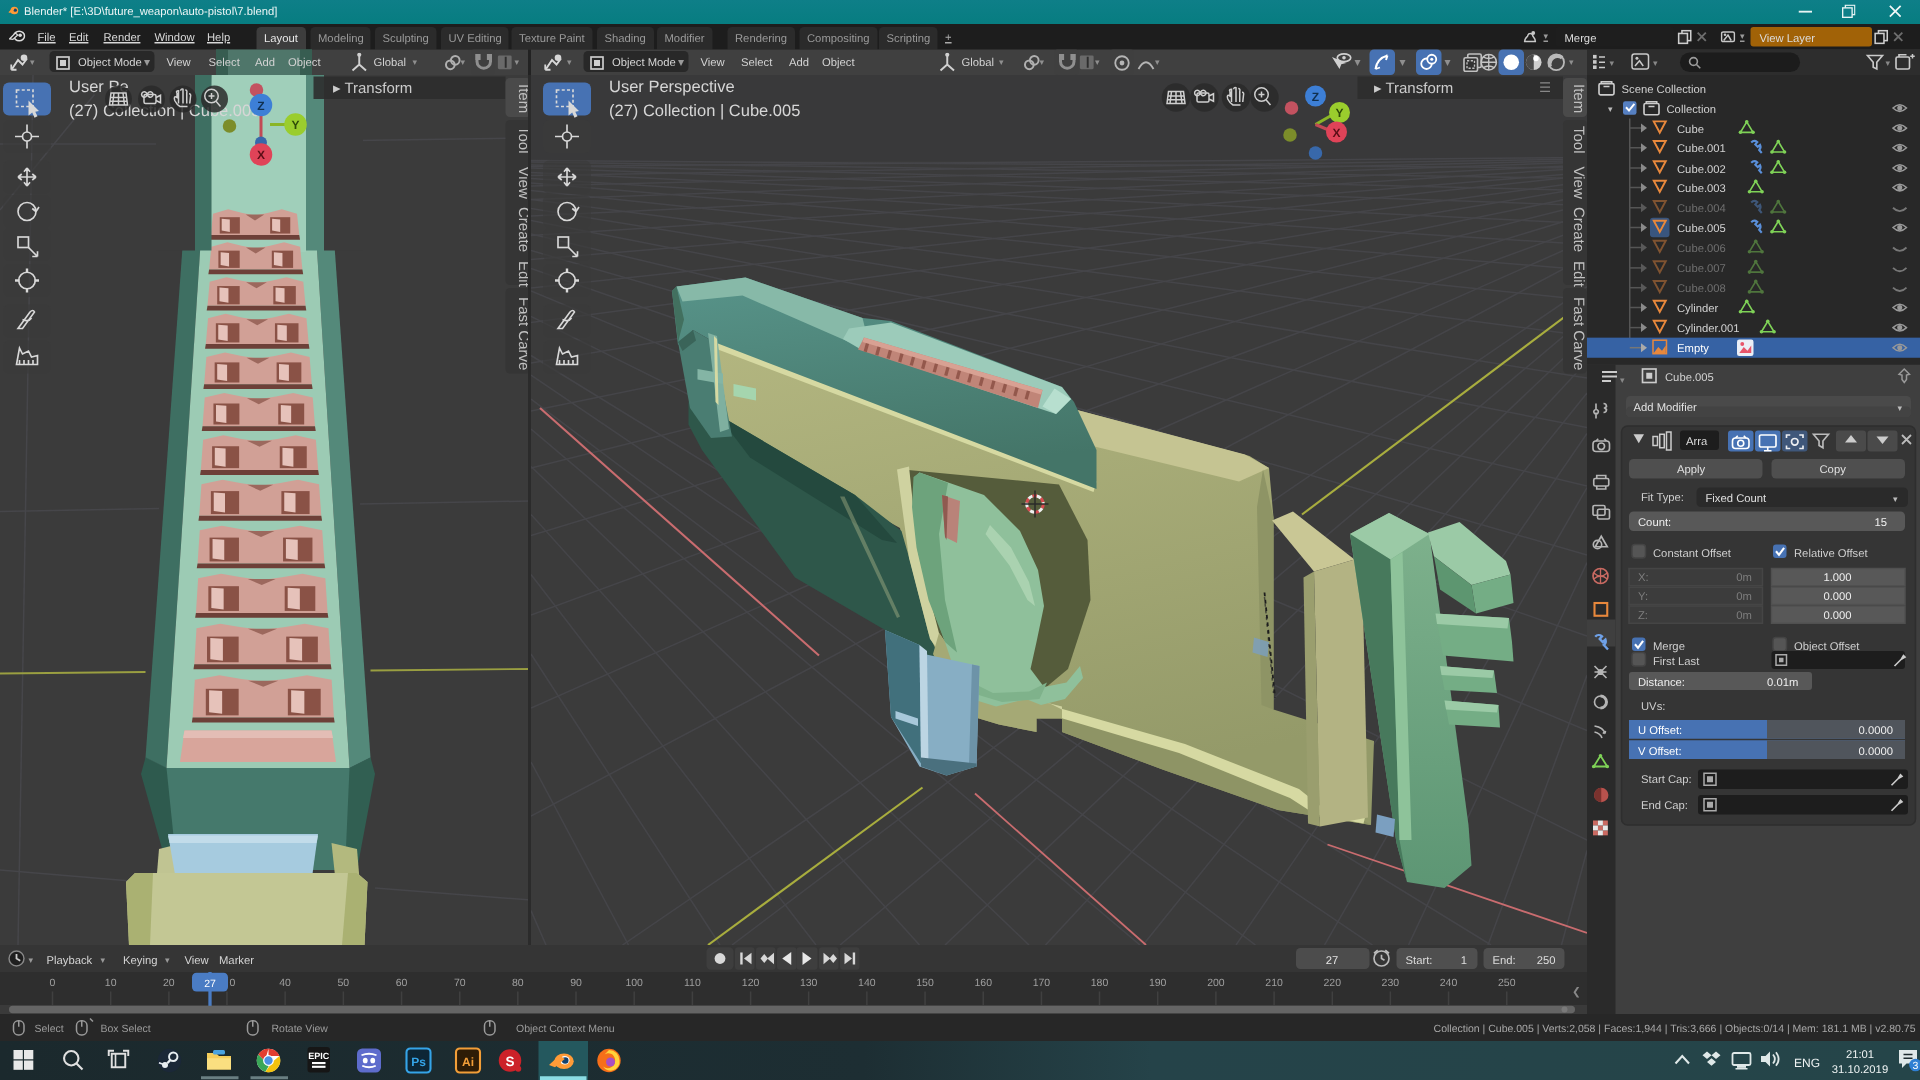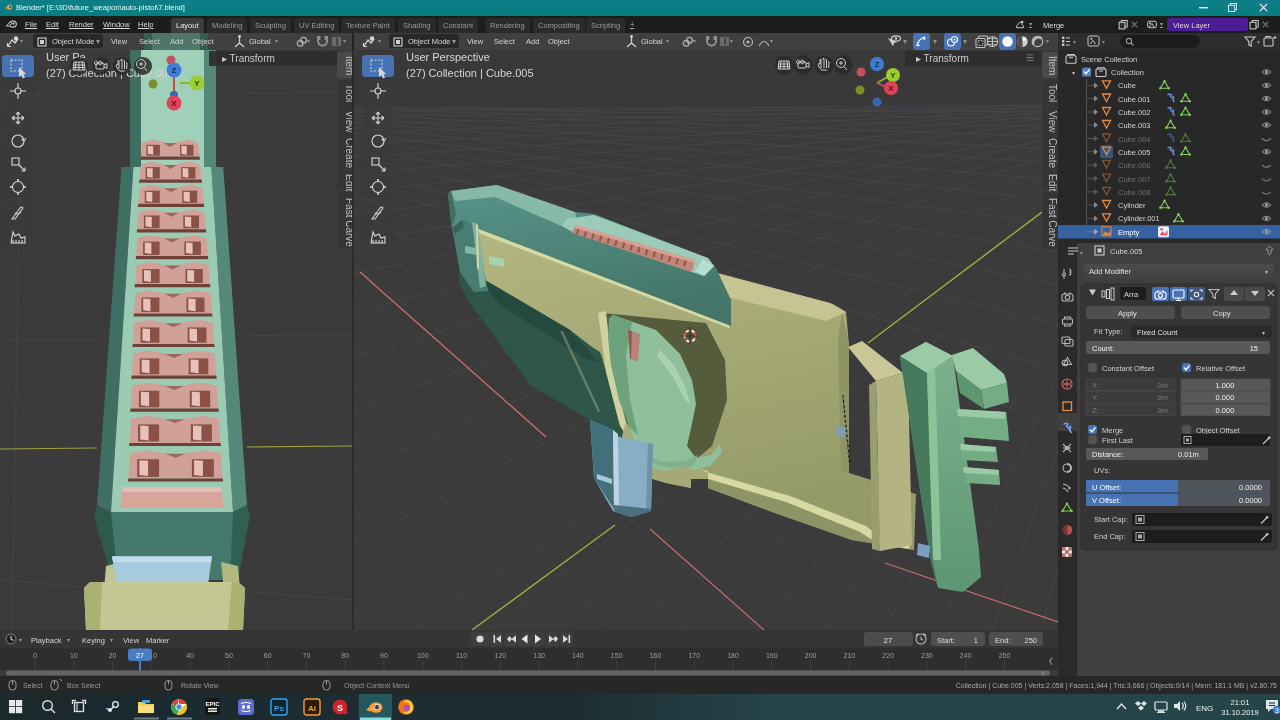--- a/index.html
+++ b/index.html
@@ -60,21 +60,21 @@
  <span class="menuitem" style="left:46px">Edit</span>
  <span class="menuitem" style="left:69px">Render</span>
  <span class="menuitem" style="left:103px">Window</span>
  <span class="menuitem" style="left:138px">Help</span>
  <span class="wtab act" style="left:171px">Layout</span>
  <span class="wtab" style="left:207px">Modeling</span>
  <span class="wtab" style="left:250px">Sculpting</span>
  <span class="wtab" style="left:294px">UV Editing</span>
  <span class="wtab" style="left:341px">Texture Paint</span>
  <span class="wtab" style="left:398px">Shading</span>
- <span class="wtab" style="left:438px">Constant</span>
+ <span class="wtab" style="left:438px">Modifier</span>
  <span class="wtab" style="left:485px">Rendering</span>
  <span class="wtab" style="left:533px">Compositing</span>
  <span class="wtab" style="left:586px">Scripting</span>
  <span class="menuitem" style="left:630px;color:#aaa">+</span>
  <svg class="abs" style="left:1015px;top:4px" width="10" height="9" viewBox="0 0 14 11">
         <path d="M2 10 C2 6 5 6 5 4 A2.4 2.4 0 0 1 9.5 4 C9.5 6 12 6 12 10 Z" fill="none" stroke="#c8c8c8" stroke-width="1.4"></path>
         <circle cx="10" cy="2" r="1.8" fill="#c8c8c8"></circle>
       </svg>
  <span class="menuitem" style="left:1029px;color:#9a9a9a;font-size:6px">▾</span>
  <div class="abs" style="left:1037px;top:2px;width:79px;height:13px;background:#1e1e1e;border-radius:2px;color:#dcdcdc;padding:3px 0 0 6px;font-size:7.5px">Merge</div>
@@ -84,21 +84,21 @@
       </svg>
  <svg class="abs" style="left:1131px;top:5px" width="7" height="7" viewBox="0 0 9 9">
         <path d="M1 1 L8 8 M8 1 L1 8" stroke="#6c6c6c" stroke-width="1.6"></path>
       </svg>
  <svg class="abs" style="left:1147px;top:4px" width="10" height="9" viewBox="0 0 14 11">
         <rect x="1" y="1" width="12" height="9" rx="1.5" fill="none" stroke="#c8c8c8" stroke-width="1.4"></rect>
         <path d="M3 9 L7 4 L10 9" fill="none" stroke="#c8c8c8" stroke-width="1.4"></path>
         <circle cx="4.2" cy="3.6" r="1.2" fill="#c8c8c8"></circle>
       </svg>
  <span class="menuitem" style="left:1160px;color:#9a9a9a;font-size:6px">▾</span>
- <div class="abs" style="left:1167px;top:2px;width:81px;height:13px;background:#4c1d95;border-radius:2px;color:#dcdcdc;padding:3px 0 0 6px;font-size:7.5px">View Layer</div>
+ <div class="abs" style="left:1167px;top:2px;width:81px;height:13px;background:#a16207;border-radius:2px;color:#dcdcdc;padding:3px 0 0 6px;font-size:7.5px">View Layer</div>
  <svg class="abs" style="left:1249px;top:3px" width="11" height="11" viewBox="0 0 15 13">
         <rect x="4.5" y="1" width="8" height="9" fill="none" stroke="#cfcfcf" stroke-width="1.4"></rect>
         <rect x="1.5" y="3.5" width="8" height="9" fill="#1d1d1d" stroke="#cfcfcf" stroke-width="1.4"></rect>
       </svg>
  <svg class="abs" style="left:1262px;top:5px" width="7" height="7" viewBox="0 0 9 9">
         <path d="M1 1 L8 8 M8 1 L1 8" stroke="#6c6c6c" stroke-width="1.6"></path>
       </svg>
 </div>
 <div class="abs" id="hdr">
 

